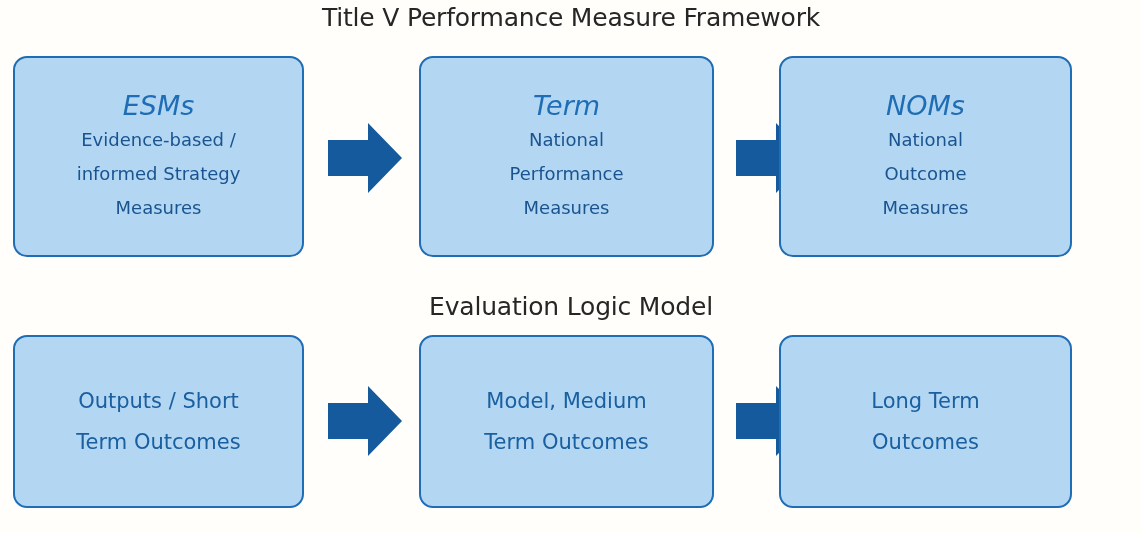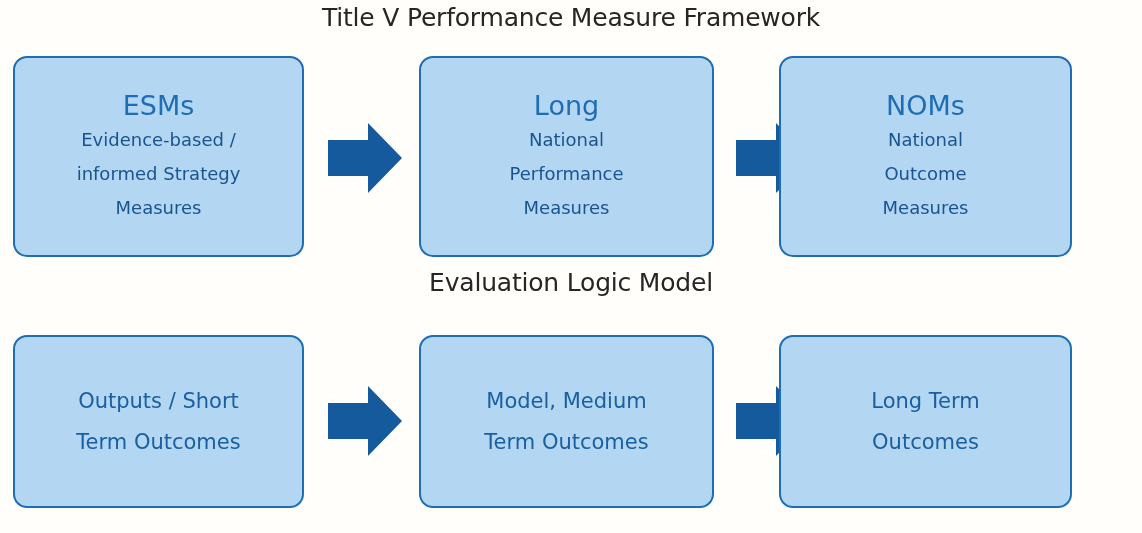--- a/index.html
+++ b/index.html
@@ -30,21 +30,21 @@
     text-align: center;
     color: #262626;
     font-family: "DejaVu Sans", "Liberation Sans", sans-serif;
     font-size: 25px;
     font-weight: 400;
     letter-spacing: -0.2px;
     line-height: 30px;
     white-space: nowrap;
   }
   .section-title.framework-title { top: 3px; }
-  .section-title.logic-title     { top: 268px; }
+  .section-title.logic-title     { top: 292px; }
 
   
   .node-box {
     position: absolute;
     box-sizing: border-box;
     background: #b3d7f2;
     border: 2px solid #1f6db4;
     border-radius: 14px;
     display: flex;
     flex-direction: column;
@@ -60,20 +60,21 @@
   .col-1 { left: 13px;  width: 291px; }
   .col-2 { left: 419px; width: 295px; }
   .col-3 { left: 779px; width: 293px; }
 
   .node-heading {
     color: #1f6db4;
     font-size: 27px;
     font-weight: 400;
     line-height: 34px;
     white-space: nowrap;
+    font-style: italic;
   }
 
   .node-body {
     color: #1a5490;
     font-size: 18px;
     font-weight: 400;
     line-height: 34px;
     white-space: pre-line;
   }
 
@@ -113,21 +114,21 @@
 Measures</div>
     </div>
 
     <div class="arrow a-top-1">
       <svg viewBox="0 0 74 70" xmlns="http://www.w3.org/2000/svg" aria-hidden="true">
         <polygon points="0,17 40,17 40,0 74,35 40,70 40,53 0,53" fill="#155A9C"></polygon>
       </svg>
     </div>
 
     <div class="node-box col-2">
-      <div class="node-heading">Long</div>
+      <div class="node-heading">Term</div>
       <div class="node-body">National
 Performance
 Measures</div>
     </div>
 
     <div class="arrow a-top-2">
       <svg viewBox="0 0 74 70" xmlns="http://www.w3.org/2000/svg" aria-hidden="true">
         <polygon points="0,17 40,17 40,0 74,35 40,70 40,53 0,53" fill="#155A9C"></polygon>
       </svg>
     </div>

